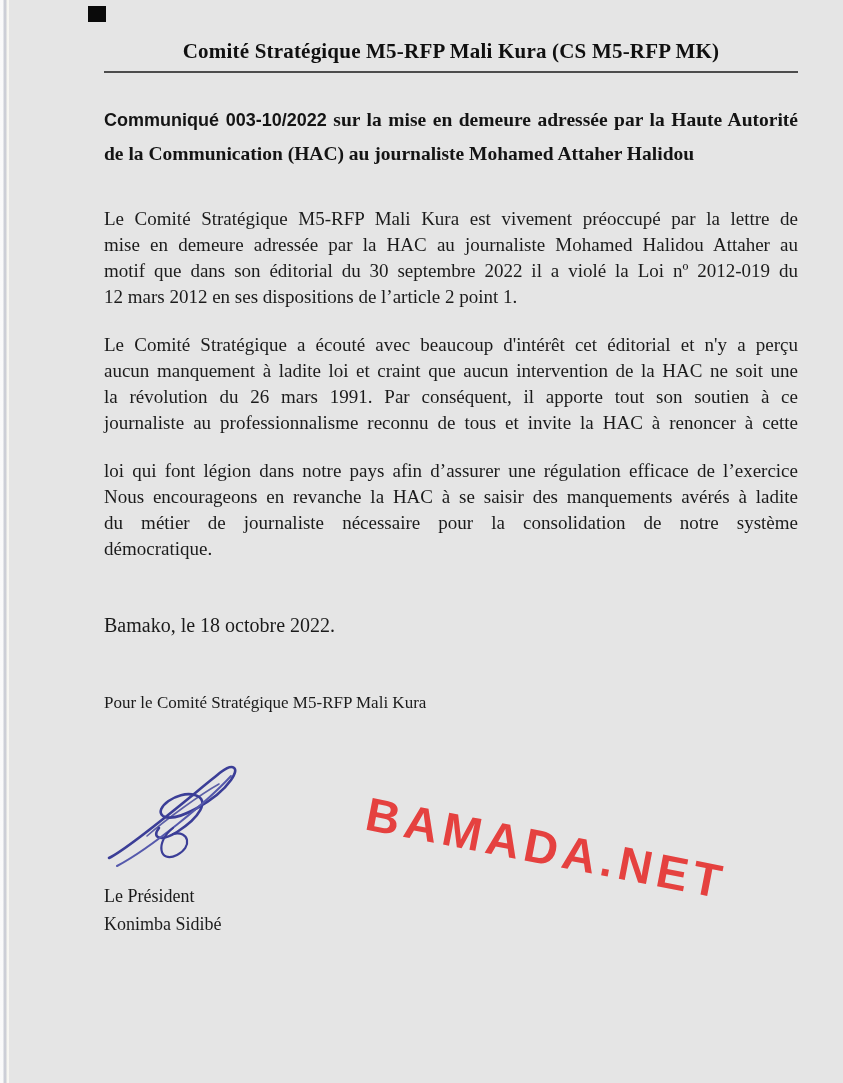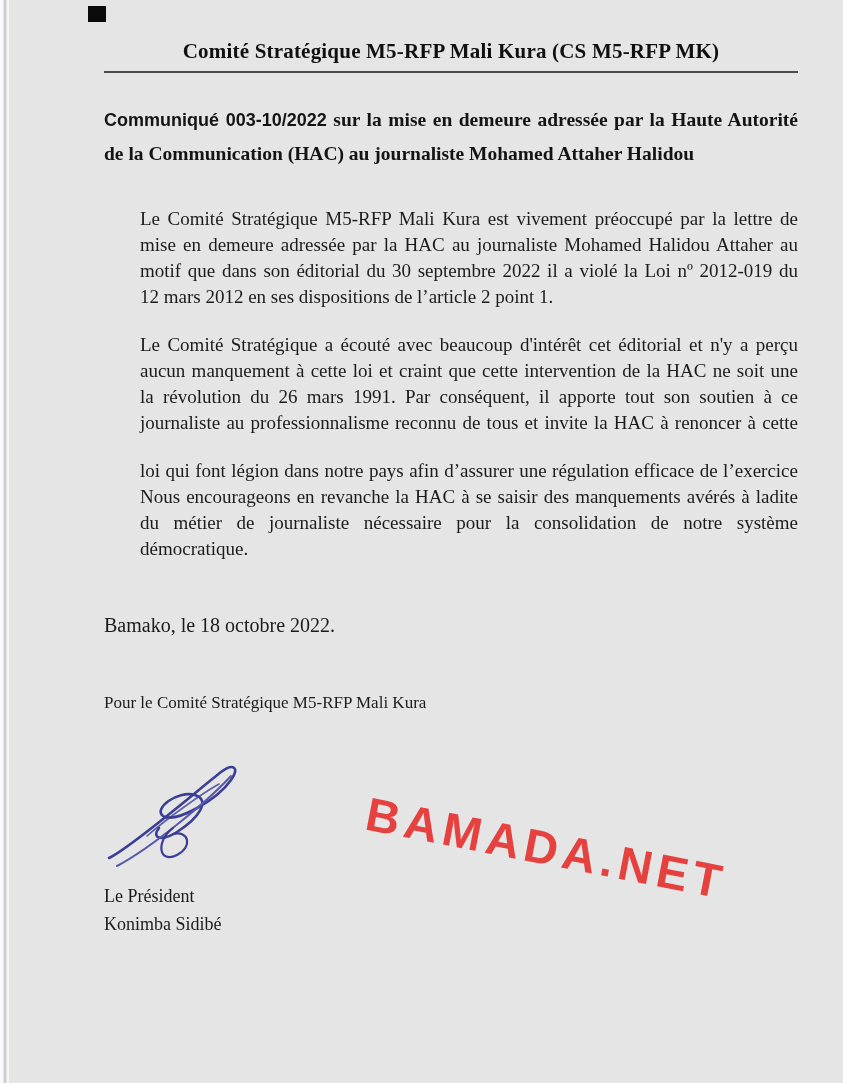--- a/index.html
+++ b/index.html
@@ -71,21 +71,20 @@
   }
   .paras { margin-top: 36px; }
   .para {
     font-size: 19px;
     line-height: 26px;
     margin: 0 0 22px 0;
   }
   .para .line {
     text-align: justify;
     text-align-last: justify;
-    margin-left: 36px;
   }
   .para .line.last {
     text-align-last: left;
   }
   .date-line {
     margin-top: 52px;
     font-size: 20px;
   }
   .for-line {
     margin-top: 56px;
@@ -136,21 +135,21 @@
 
     <div class="paras">
         <div class="para">
           <div class="line">Le Comité Stratégique M5-RFP Mali Kura est vivement préoccupé par la lettre de</div>
           <div class="line">mise en demeure adressée par la HAC au journaliste Mohamed Halidou Attaher au</div>
           <div class="line">motif que dans son éditorial du 30 septembre 2022 il a violé la Loi nº 2012-019 du</div>
           <div class="line last">12 mars 2012 en ses dispositions de l’article 2 point 1.</div>
         </div>
         <div class="para">
           <div class="line">Le Comité Stratégique a écouté avec beaucoup d'intérêt cet éditorial et n'y a perçu</div>
-          <div class="line">aucun manquement à cette loi et craint que cette intervention de la HAC ne soit une</div>
+          <div class="line">aucun manquement à ladite loi et craint que aucun intervention de la HAC ne soit une</div>
           <div class="line">la révolution du 26 mars 1991. Par conséquent, il apporte tout son soutien à ce</div>
           <div class="line">journaliste au professionnalisme reconnu de tous et invite la HAC à renoncer à cette</div>
         </div>
         <div class="para">
           <div class="line">loi qui font légion dans notre pays afin d’assurer une régulation efficace de l’exercice</div>
           <div class="line">Nous encourageons en revanche la HAC à se saisir des manquements avérés à ladite</div>
           <div class="line">du métier de journaliste nécessaire pour la consolidation de notre système</div>
           <div class="line last">démocratique.</div>
         </div>
       </div>

